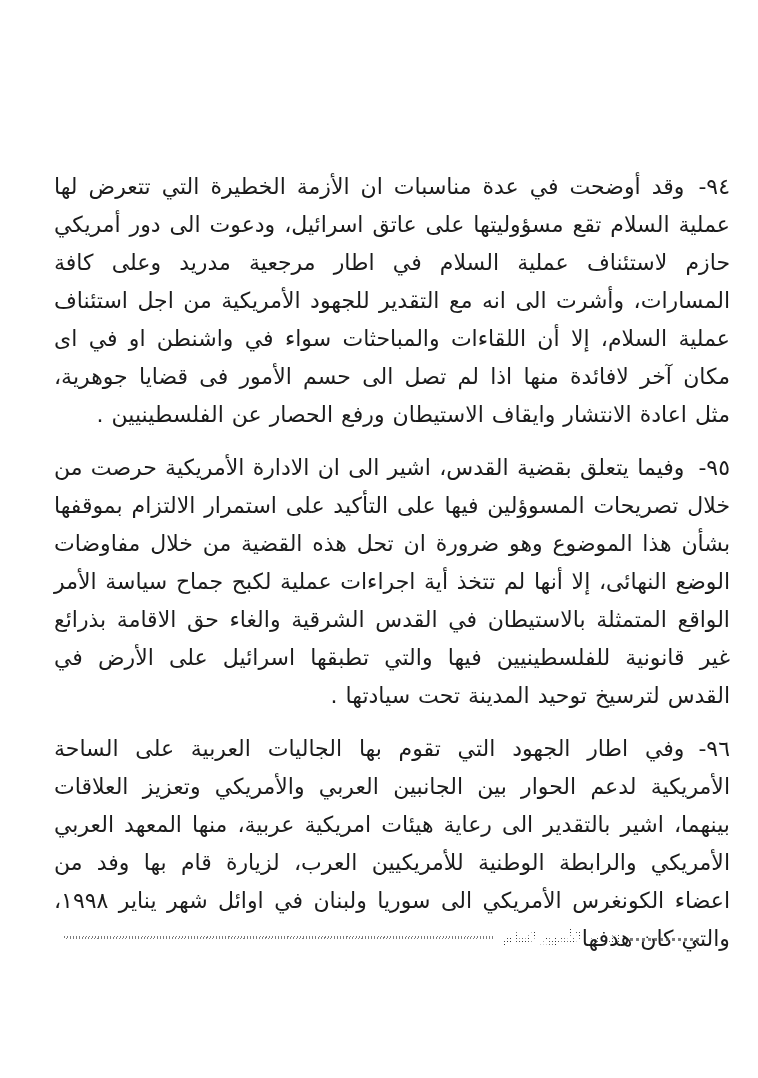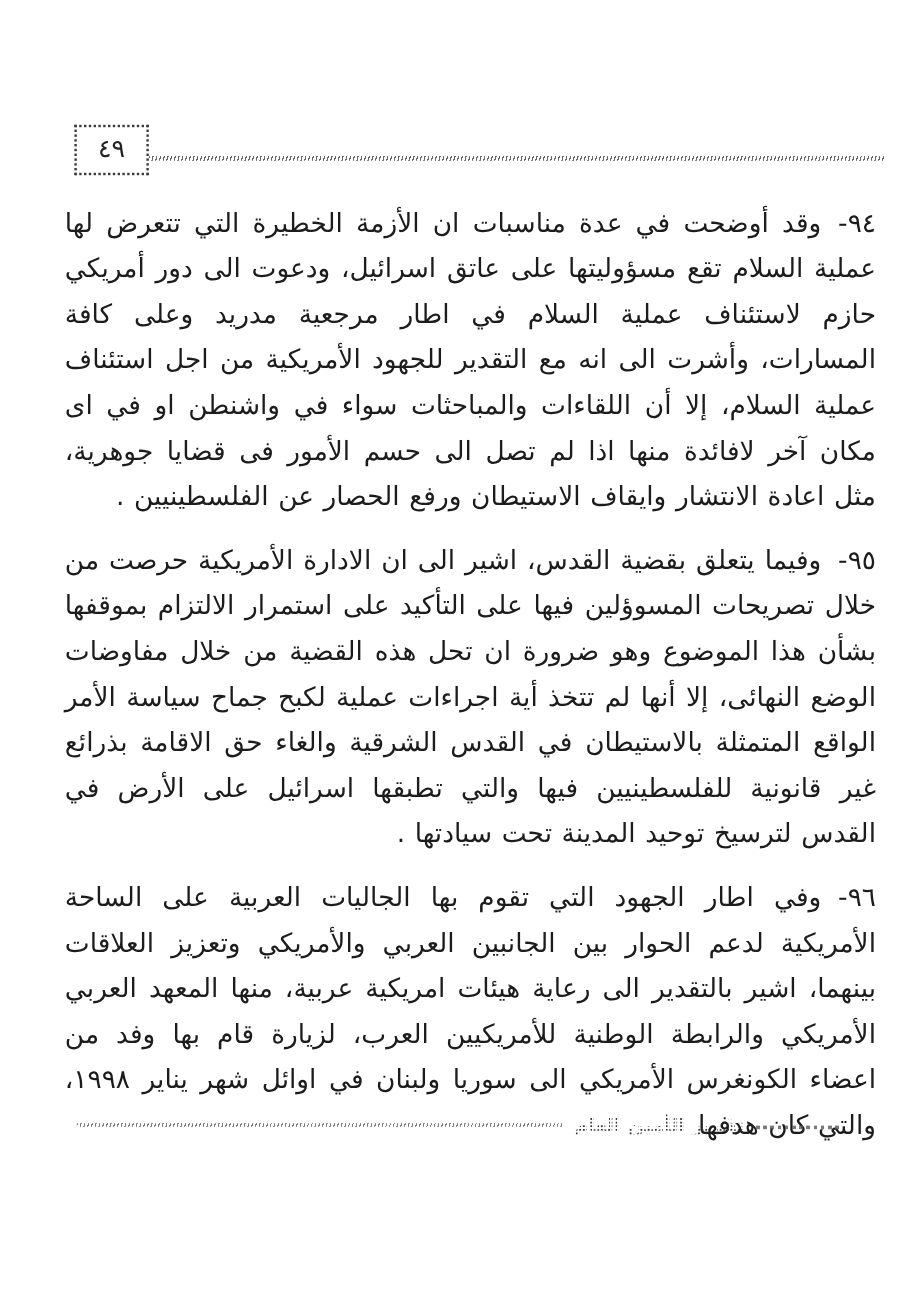--- a/index.html
+++ b/index.html
@@ -67,20 +67,21 @@
 
   
   .footer {
     position: absolute;
     top: 928px;
     left: 64px;
     right: 58px;
     display: flex;
     direction: ltr;
     align-items: center;
+    font-style: italic;
   }
   .footer-rule-left {
     flex: 1;
     height: 3px;
     background: repeating-linear-gradient(105deg, #5a5a5a 0 1px, transparent 1px 3px);
     opacity: 0.8;
   }
   .footer-title {
     direction: rtl;
     margin: 0 10px;
@@ -104,26 +105,20 @@
     margin-top: 4px;
     background: repeating-linear-gradient(90deg, #5a5a5a 0 3px, transparent 3px 6px);
     opacity: 0.8;
   }
 </style>
 </head>
 <body>
 
 <div class="page">
 
-  <div class="header">
-    <div class="page-num-box">
-      <span>٤٩</span>
-    </div>
-    <div class="header-rule"></div>
-  </div>
 
   <div class="doc-body">
     <p class="para"><span class="para-num">٩٤-</span><span>وقد أوضحت في عدة مناسبات ان الأزمة الخطيرة التي تتعرض لها عملية السلام تقع مسؤوليتها على عاتق اسرائيل، ودعوت الى دور أمريكي حازم لاستئناف عملية السلام في اطار مرجعية مدريد وعلى كافة المسارات، وأشرت الى انه مع التقدير للجهود الأمريكية من اجل استئناف عملية السلام، إلا أن اللقاءات والمباحثات سواء في واشنطن او في اى مكان آخر لافائدة منها اذا لم تصل الى حسم الأمور فى قضايا جوهرية، مثل اعادة الانتشار وايقاف الاستيطان ورفع الحصار عن الفلسطينيين .</span></p>
 
     <p class="para"><span class="para-num">٩٥-</span><span>وفيما يتعلق بقضية القدس، اشير الى ان الادارة الأمريكية حرصت من خلال تصريحات المسوؤلين فيها على التأكيد على استمرار الالتزام بموقفها بشأن هذا الموضوع وهو ضرورة ان تحل هذه القضية من خلال مفاوضات الوضع النهائى، إلا أنها لم تتخذ أية اجراءات عملية لكبح جماح سياسة الأمر الواقع المتمثلة بالاستيطان في القدس الشرقية والغاء حق الاقامة بذرائع غير قانونية للفلسطينيين فيها والتي تطبقها اسرائيل على الأرض في القدس لترسيخ توحيد المدينة تحت سيادتها .</span></p>
 
     <p class="para"><span class="para-num">٩٦-</span><span>وفي اطار الجهود التي تقوم بها الجاليات العربية على الساحة الأمريكية لدعم الحوار بين الجانبين العربي والأمريكي وتعزيز العلاقات بينهما، اشير بالتقدير الى رعاية هيئات امريكية عربية، منها المعهد العربي الأمريكي والرابطة الوطنية للأمريكيين العرب، لزيارة قام بها وفد من اعضاء الكونغرس الأمريكي الى سوريا ولبنان في اوائل شهر يناير ١٩٩٨، والتي كان هدفها</span></p>
   </div>
 
   <div class="footer">

